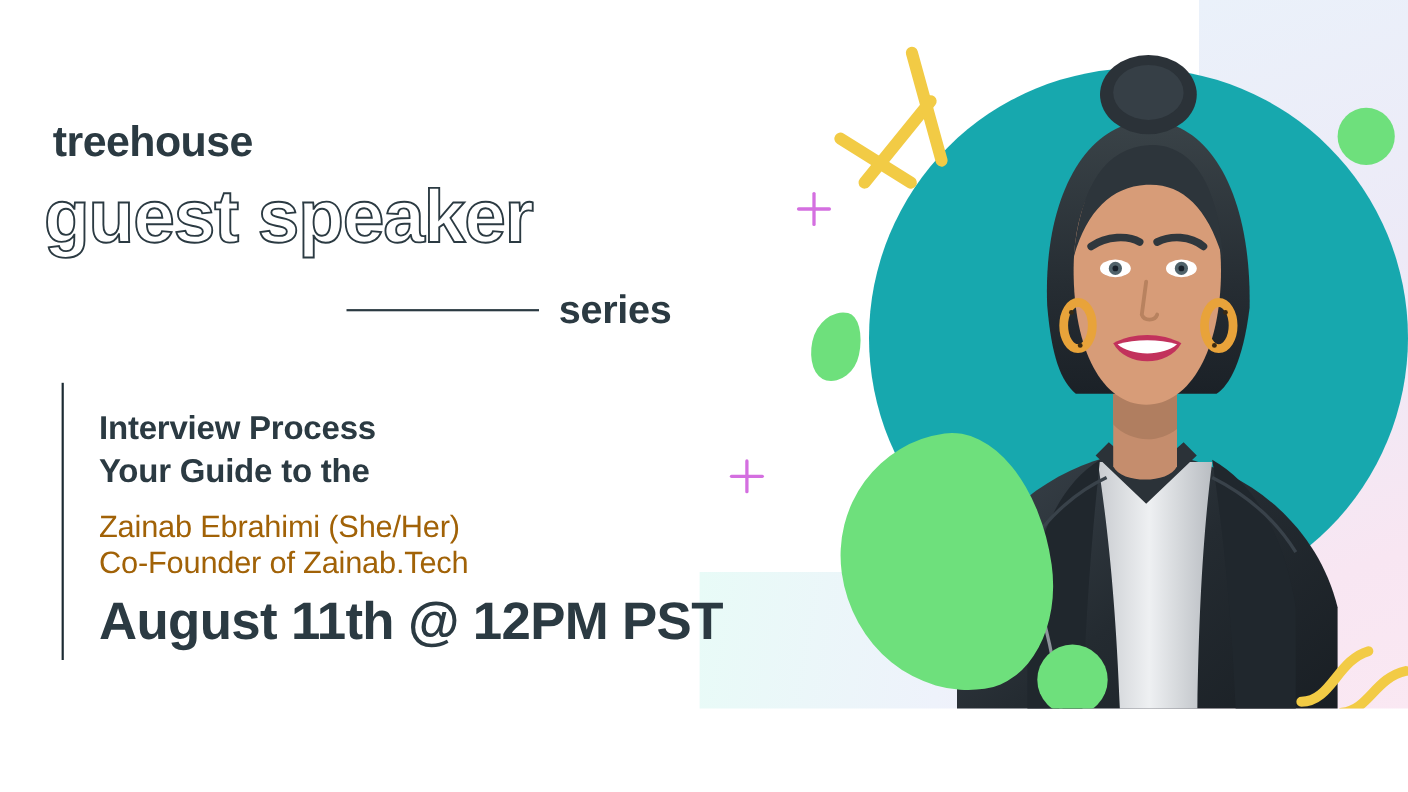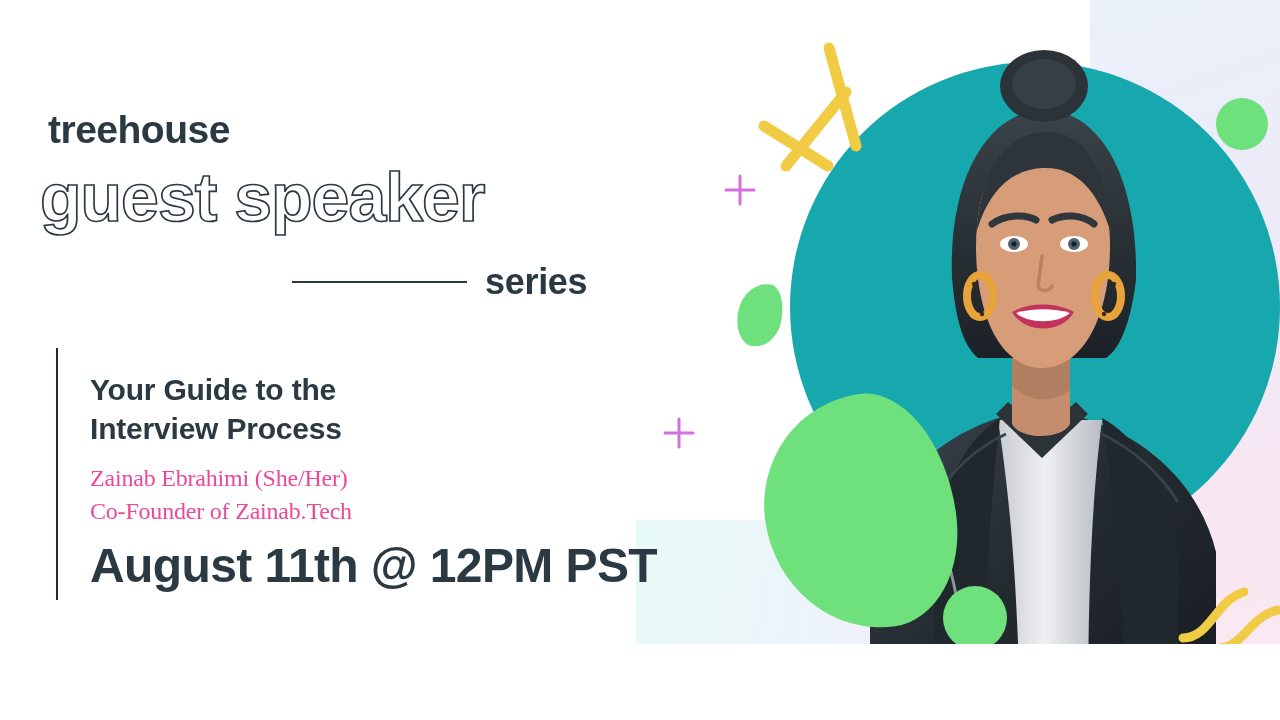--- a/index.html
+++ b/index.html
@@ -35,32 +35,32 @@
   .deco-svg{position:absolute;left:0;top:0;width:1280px;height:720px;pointer-events:none;}
 
   
   .wordmark{position:absolute;left:48px;top:108px;font-size:39px;font-weight:700;
     color:#2b3a42;letter-spacing:-0.5px;}
 
   .hollow{position:absolute;left:40px;top:158px;font-size:68px;font-weight:700;
     letter-spacing:-1px;color:transparent;
     -webkit-text-stroke:1.7px #2b3a42;}
 
-  .series-row{position:absolute;left:292px;top:262px;width:320px;height:40px;
+  .series-row{position:absolute;left:315px;top:262px;width:320px;height:40px;
     display:flex;align-items:center;}
   .series-rule{flex:0 0 175px;height:2px;background:#2b3a42;}
   .series-word{margin-left:18px;font-size:36px;font-weight:700;color:#2b3a42;
     letter-spacing:-0.3px;}
 
   .vrule{position:absolute;left:56px;top:348px;width:2px;height:252px;background:#1c2b33;}
 
   .talk-title{position:absolute;left:90px;top:370px;width:470px;
     font-size:30px;font-weight:600;line-height:39px;color:#2b3a42;letter-spacing:-0.2px;}
   .speaker{position:absolute;left:90px;top:462px;width:470px;
-    font-size:24px;font-weight:400;line-height:33px;color:#ec4899;letter-spacing:-0.2px;font-family:Liberation Serif, serif;}
+    font-size:28px;font-weight:400;line-height:33px;color:#a16207;letter-spacing:-0.2px;}
   .datetime{position:absolute;left:90px;top:538px;font-size:48px;font-weight:700;
     color:#2b3a42;letter-spacing:-0.6px;}
 </style>
 </head>
 <body>
 
 <div id="stage">
 
   <div class="panel-right"></div>
   <div class="panel-bottom"></div>
@@ -175,22 +175,22 @@
   <div class="hollow">guest speaker</div>
 
   <div class="series-row">
     <span class="series-rule"></span>
     <span class="series-word">series</span>
   </div>
 
   <div class="vrule"></div>
 
   <div class="talk-title">
+    <div>Interview Process</div>
     <div>Your Guide to the</div>
-    <div>Interview Process</div>
   </div>
 
   <div class="speaker">
     <div>Zainab Ebrahimi (She/Her)</div>
     <div>Co-Founder of Zainab.Tech</div>
   </div>
 
   <div class="datetime">August 11th @ 12PM PST</div>
 
 </div>

